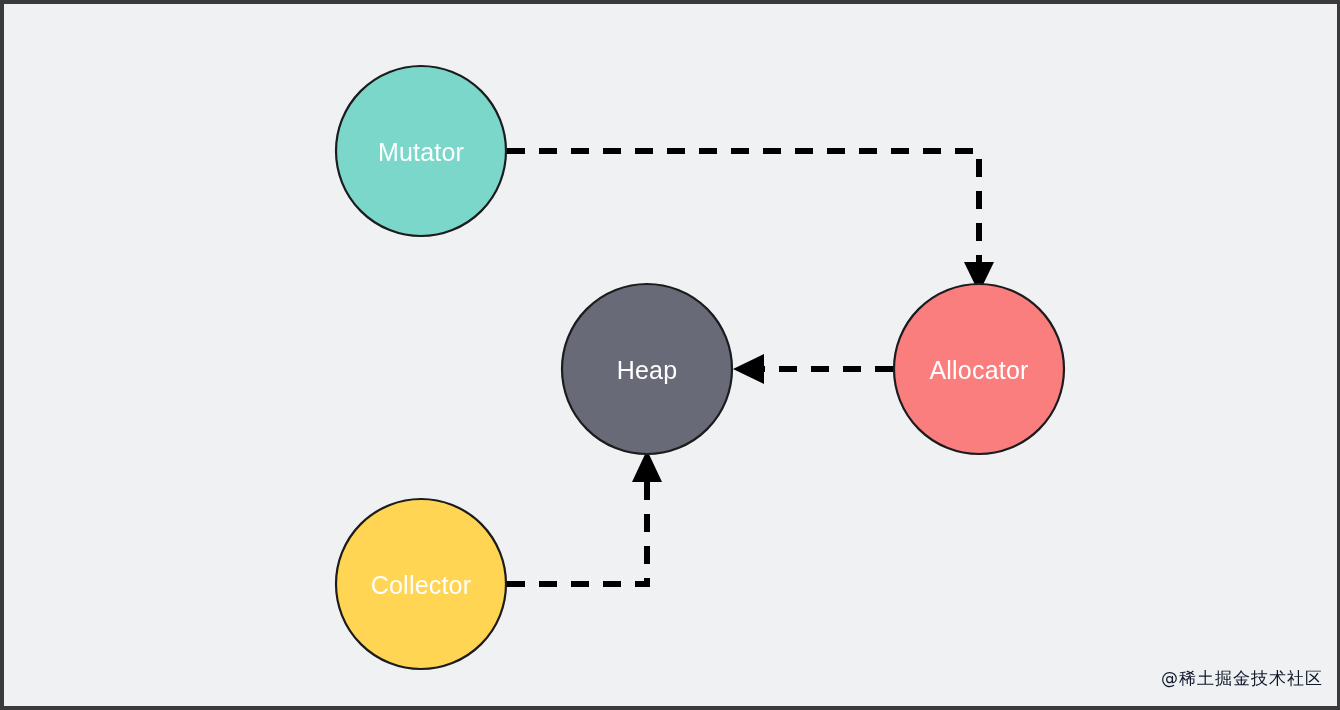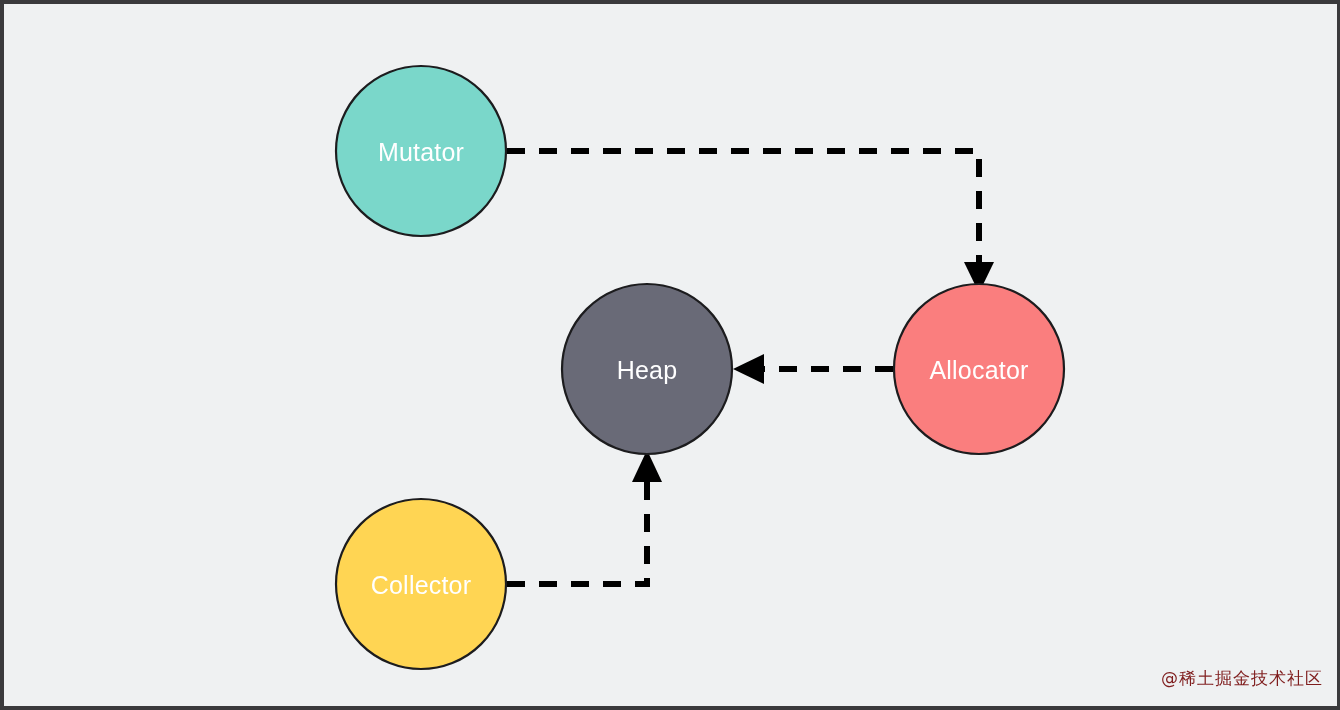--- a/index.html
+++ b/index.html
@@ -45,21 +45,21 @@
     fill: none;
     stroke: #000000;
     stroke-width: 6;
     stroke-dasharray: 18 14;
     stroke-linecap: butt;
   }
   .watermark {
     position: absolute;
     right: 14px;
     bottom: 16px;
-    color: #7f1d1d;
+    color: #0f172a;
     font-family: "DejaVu Sans", sans-serif;
     font-size: 17px;
     letter-spacing: 1px;
     user-select: none;
   }
 </style>
 </head>
 <body>
 
 <div id="canvas" style="background: rgb(239, 241, 242);">

